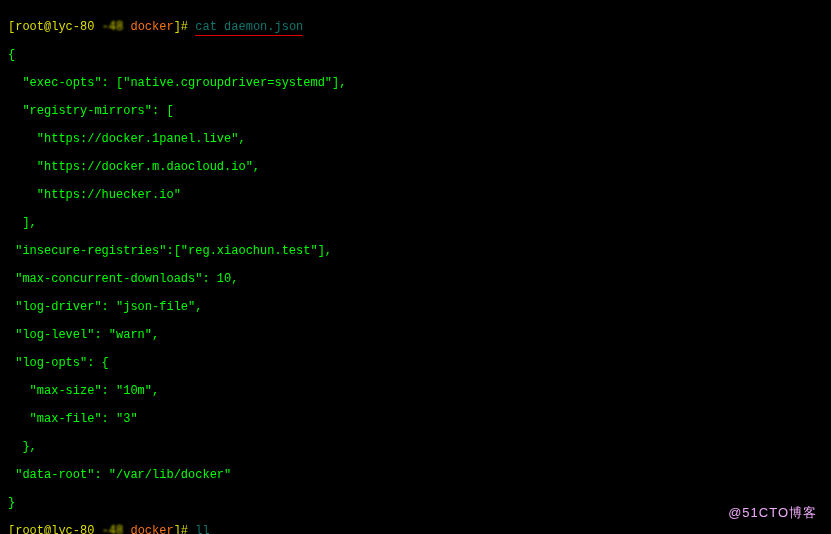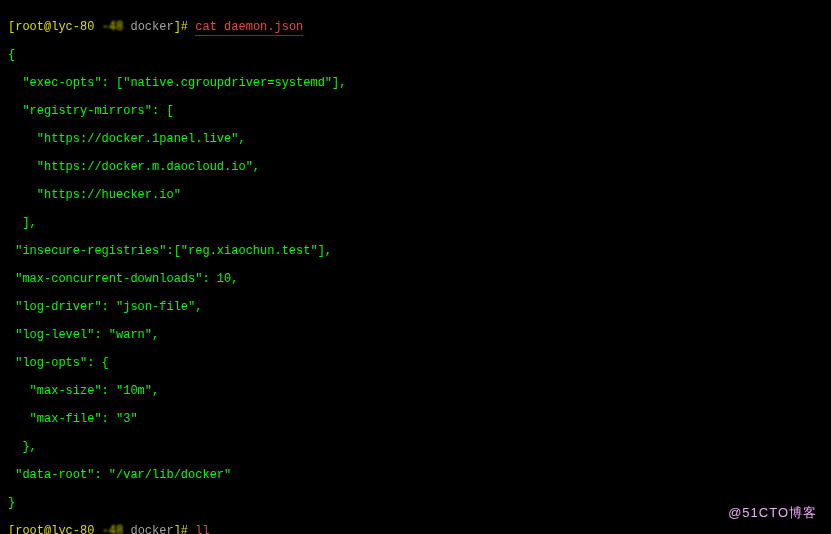--- a/index.html
+++ b/index.html
@@ -1,19 +1,19 @@
 <!DOCTYPE html>
 <html><head>
 <meta charset="utf-8">
 <style>
 *{margin:0;padding:0;box-sizing:border-box}
 html,body{width:831px;height:534px;background:#000;overflow:hidden}
 body{font-family:Consolas,"Courier New",monospace;font-size:12px;color:#0f0;padding:6px 6px 6px 8px;position:relative;line-height:14px}
 .term{white-space:pre}
-.b{color:#a3a3a3}.g{color:#0f0}.y{color:#dfdf00}.w{color:#ef4444}
+.b{color:#f97316}.g{color:#0f0}.y{color:#dfdf00}.w{color:#0f766e}
 .ul{border-bottom:1px solid #d00;padding-bottom:1px}
 .brand{position:absolute;right:14px;bottom:14px;color:#f0abfc;font-size:13px;font-family:Arial,sans-serif;letter-spacing:1px}
 .ob{filter:blur(1.2px)}
 </style>
 </head>
 <body>
 
 <div class="term">
 <div><span class="y">[</span><span class="y">root</span><span class="y">@</span><span class="y">lyc-80</span><span class="y"> </span><span class="y ob">-48</span><span class="y"> </span><span class="b">docker</span><span class="y">]#</span><span class="w"> </span><span class="w ul">cat daemon.json</span></div>
 <div class="g">{</div>

